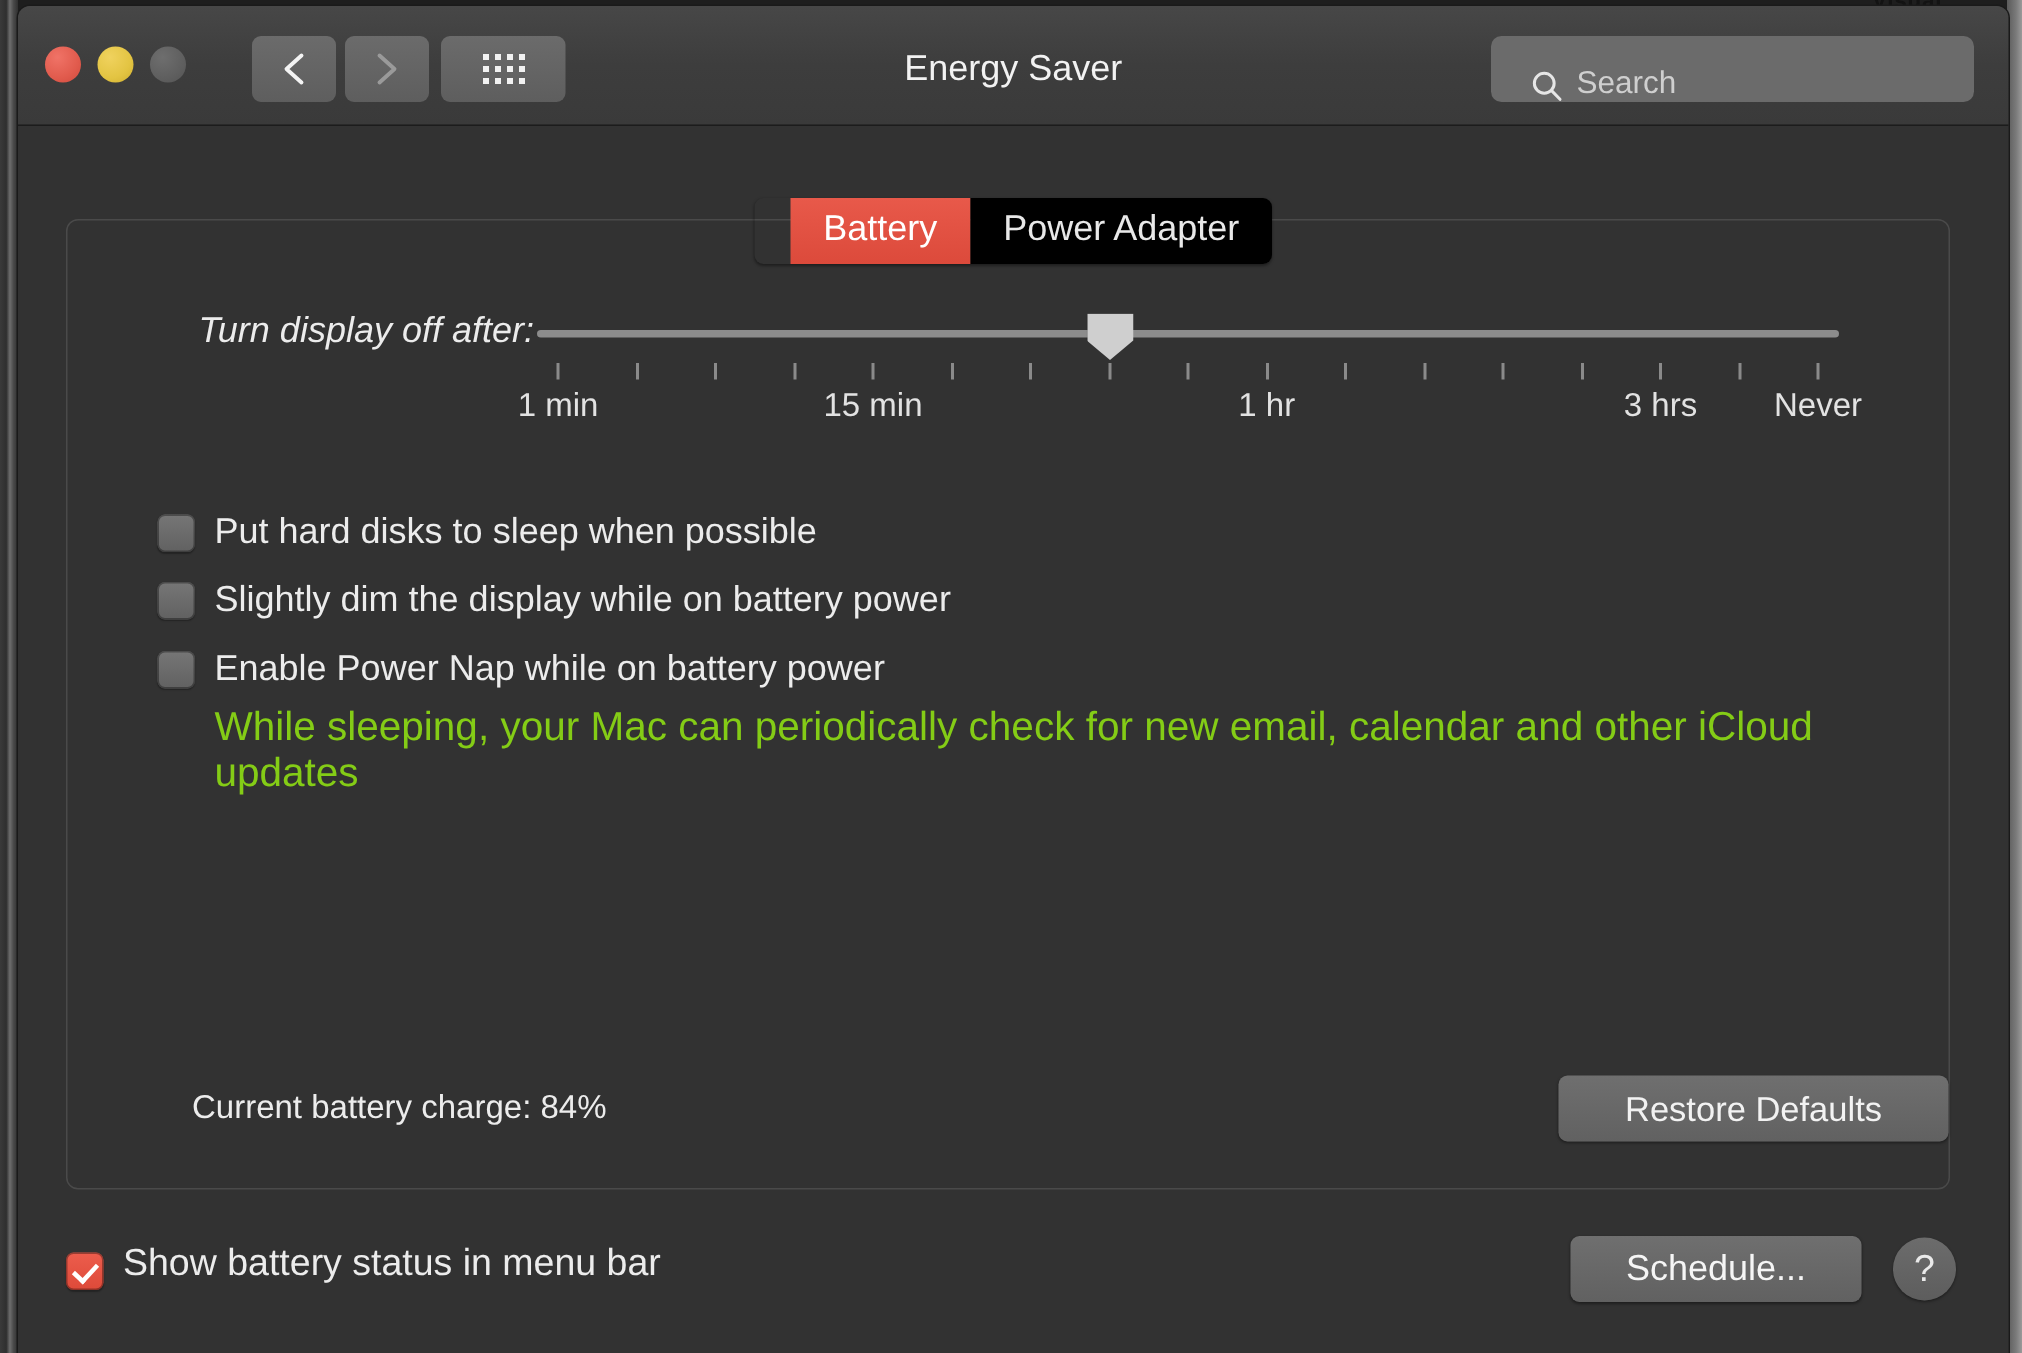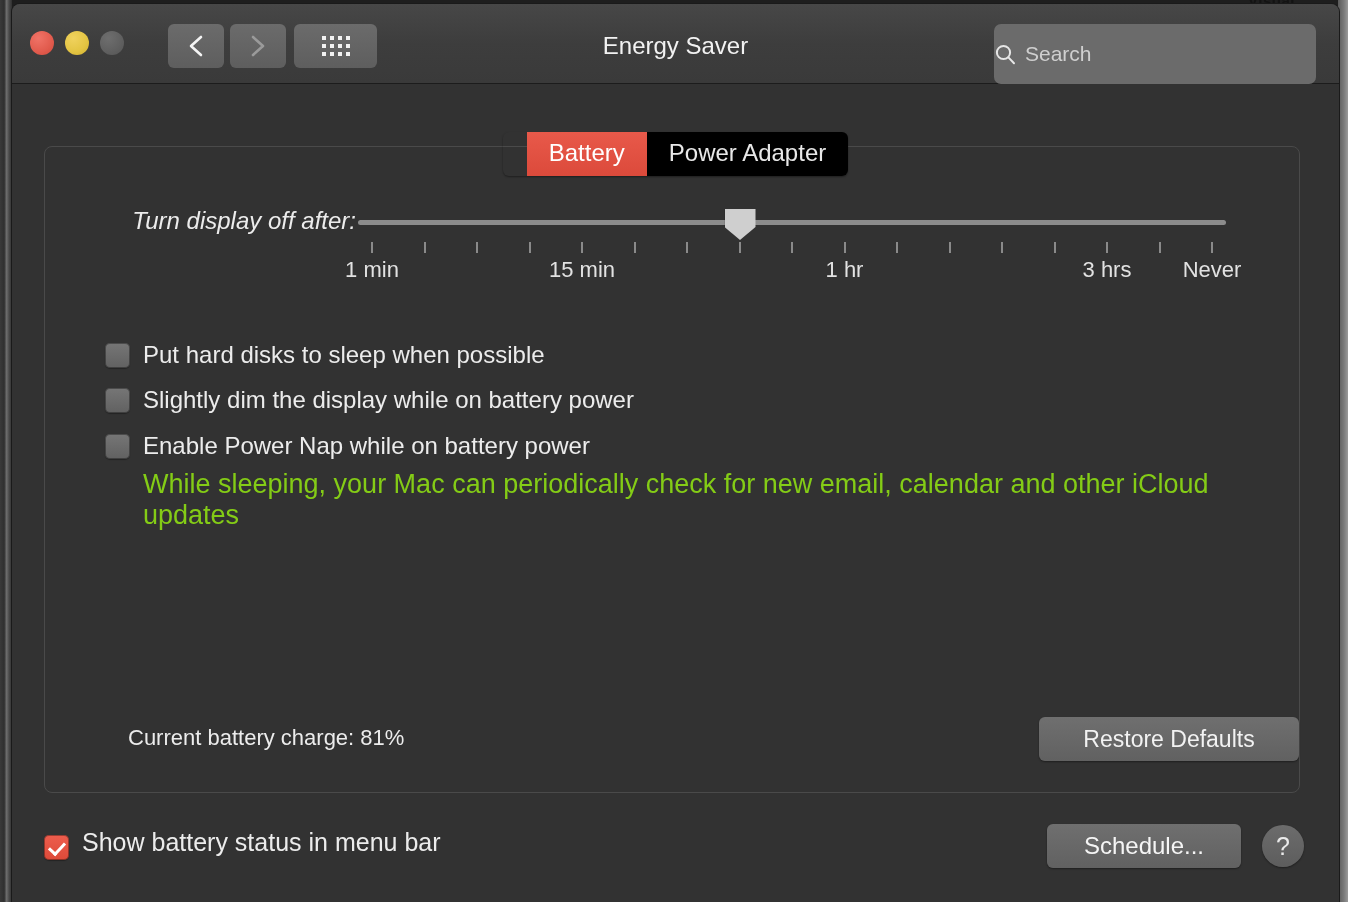--- a/index.html
+++ b/index.html
@@ -126,26 +126,26 @@
     color: #f2f2f2;
     font-size: 24px;
     font-weight: 400;
   }
 
   #search-field {
     position: absolute;
     right: 23px;
     top: 20px;
     width: 322px;
-    height: 60px;
+    height: 44px;
     border-radius: 7px;
     background: #6b6b6b;
     display: flex;
-    align-items: center;
-    padding-left: 0;
+    align-items: flex-end;
+    padding-left: 26px;
     gap: 9px;
   }
   #search-field .ph {
     color: #cfcfcf;
     font-size: 21px;
   }
 
   
   #content {
     position: relative;
@@ -495,21 +495,21 @@
           <span class="checkbox"></span>
           <span class="cb-label">Slightly dim the display while on battery power</span>
         </div>
         <div class="cb-row">
           <span class="checkbox"></span>
           <span class="cb-label">Enable Power Nap while on battery power</span>
         </div>
         <div id="power-nap-help">While sleeping, your Mac can periodically check for new email, calendar and other iCloud updates</div>
       </div>
 
-      <div id="battery-charge-text">Current battery charge: 81%</div>
+      <div id="battery-charge-text">Current battery charge: 84%</div>
 
       <div id="restore-defaults-button">Restore Defaults</div>
     </div>
 
     <div id="bottom-bar">
       <div id="menu-bar-toggle">
         <span class="checkbox checked"></span>
         <span class="cb-label">Show battery status in menu bar</span>
       </div>
       <div id="schedule-button">Schedule...</div>

